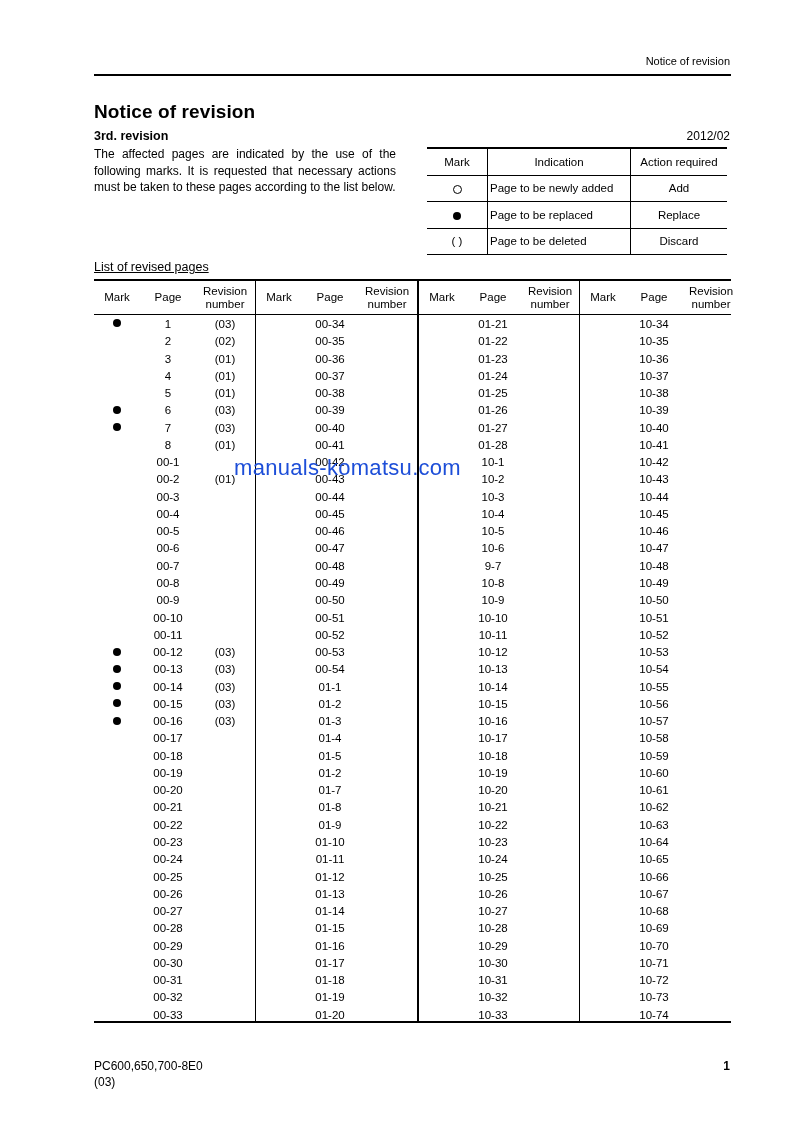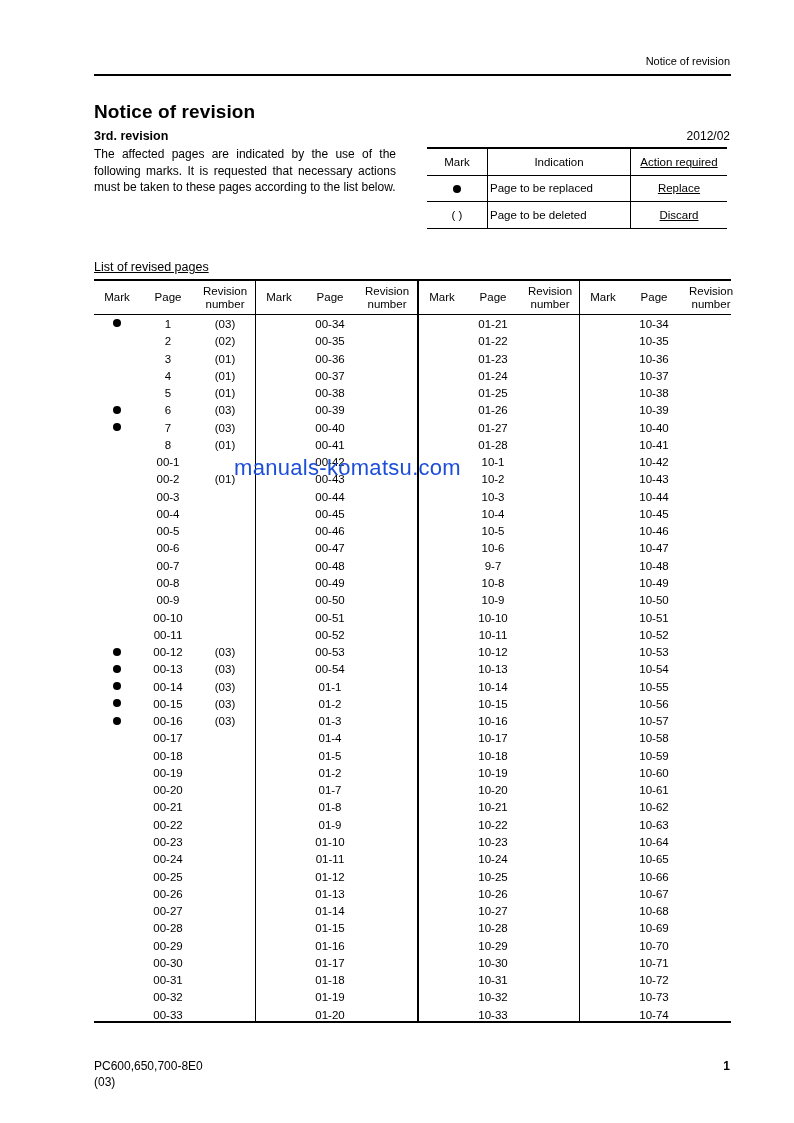--- a/index.html
+++ b/index.html
@@ -13,21 +13,21 @@
   .rev-date { right: 64px; top: 129px; font-size: 12px; }
   .intro { left: 94px; top: 146px; width: 302px; font-size: 12px; line-height: 16.5px; text-align: justify; }
 
   
   .legend { left: 427px; top: 147px; width: 300px; border-collapse: collapse; font-size: 11.5px; }
   .legend { border-top: 2px solid #000; }
   .legend td, .legend th { border-bottom: 1px solid #000; height: 25.5px; padding: 0; font-weight: normal; }
   .legend .c1 { width: 60px; text-align: center; border-right: 1px solid #000; }
   .legend .c2 { width: 140px; text-align: left; padding-left: 2px; border-right: 1px solid #000; margin-left: 40px; }
   .legend th.c2 { text-align: center; padding-left: 0; }
-  .legend .c3 { text-align: center; text-decoration: underline; }
+  .legend .c3 { text-align: center; }
   .sym-open { display: inline-block; width: 7px; height: 7px; border: 1px solid #000; border-radius: 50%; vertical-align: middle; }
   .sym-fill { display: inline-block; width: 8px; height: 8px; background: #000; border-radius: 50%; vertical-align: middle; }
 
   .list-title { left: 94px; top: 260px; font-size: 12.5px; text-decoration: underline; }
 
   
   .grid { left: 94px; top: 279px; width: 637px; height: 744px; border-top: 2px solid #000; border-bottom: 2px solid #000; box-sizing: border-box; }
   .group { position: absolute; top: 0; height: 100%; }
   .group.g0 { left: 0; width: 161px; border-right: 1px solid #000; }
   .group.g1 { left: 162px; width: 161px; border-right: 2px solid #000; }
@@ -62,20 +62,25 @@
 <div class="abs intro">The affected pages are indicated by the use of the following marks. It is requested that necessary actions must be taken to these pages according to the list below.</div>
 
 <table class="abs legend">
   <tbody>
       <tr>
     <th class="c1">Mark</th>
     <th class="c2">Indication</th>
     <th class="c3">Action required</th>
   </tr>
   <tr>
+    <td class="c1"><span class="sym-open"></span></td>
+    <td class="c2">Page to be newly added</td>
+    <td class="c3">Add</td>
+  </tr>
+  <tr>
     <td class="c1"><span class="sym-fill"></span></td>
     <td class="c2">Page to be replaced</td>
     <td class="c3">Replace</td>
   </tr>
   <tr>
     <td class="c1">( )</td>
     <td class="c2">Page to be deleted</td>
     <td class="c3">Discard</td>
   </tr>
 </tbody>

